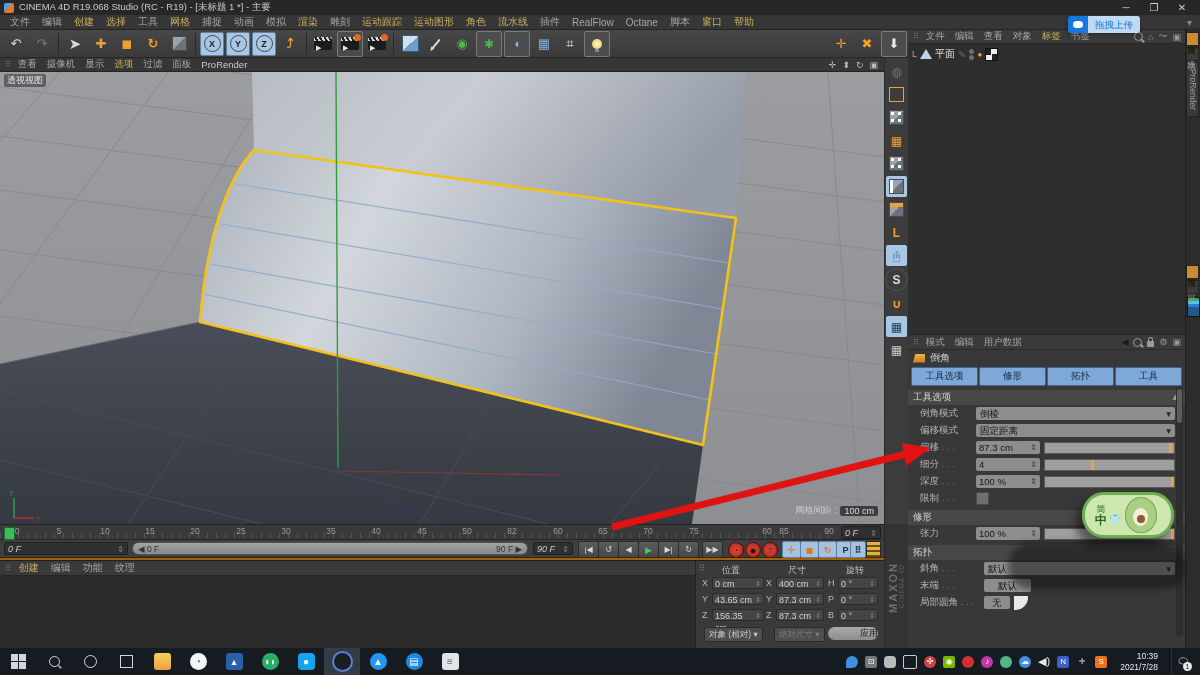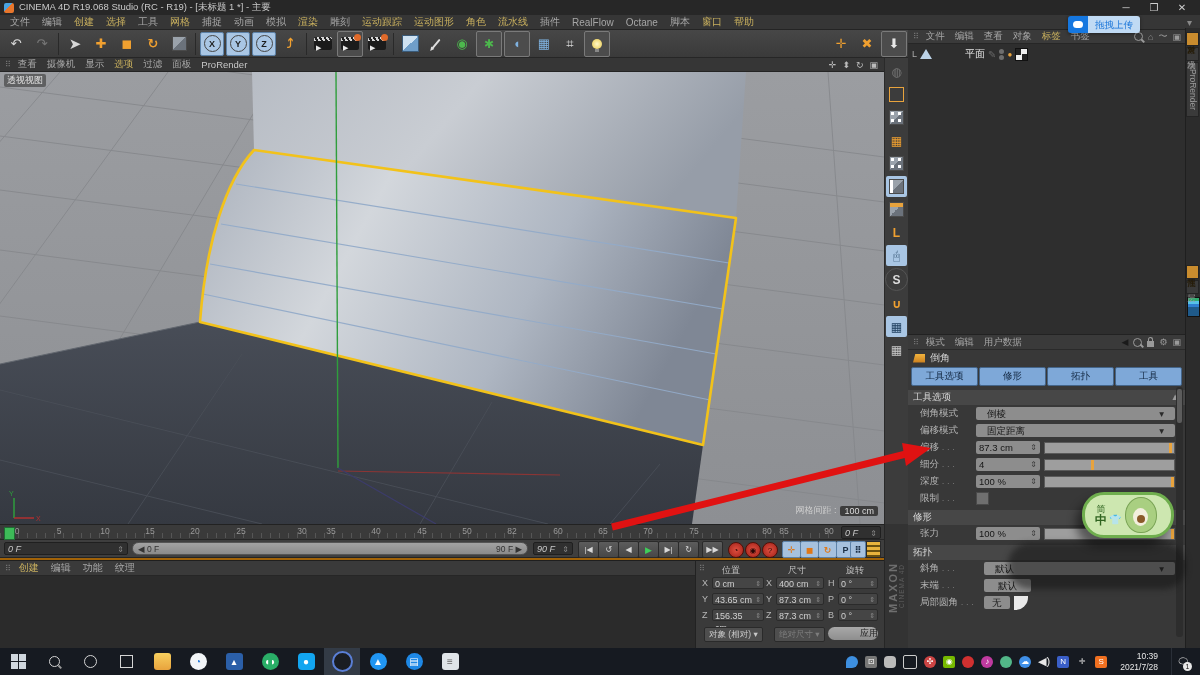--- a/index.html
+++ b/index.html
@@ -79,21 +79,21 @@
   #amtitle{display:flex;align-items:center;gap:5px;height:16px;padding-left:5px;color:#d5d5d5;}
   .bevelic{width:12px;height:9px;background:linear-gradient(180deg,#f2b33d,#c97e1e);clip-path:polygon(0 100%,20% 0,100% 0,100% 100%);}
   #amtabs{display:flex;gap:1px;padding:1px 3px;}
   .amtab{background:#7ea8d8;color:#122741;font-size:9.5px;padding:2px 0;text-align:center;flex:1;border:1px solid #44658a;border-radius:2px;}
   .sech{background:#474747;color:#d8d8d8;font-size:9.5px;padding:1px 5px;margin-top:3px;display:flex;}
   .sech .up{margin-left:auto;color:#999;}
   .arow{display:flex;align-items:center;height:17px;padding:0 10px 0 12px;gap:4px;}
   .alab{width:52px;color:#b5b5b5;font-size:9.5px;white-space:nowrap;flex-shrink:0;}
   .alab.dots::after{content:" . . .";color:#777;}
   .asel{flex:1;background:#8d8d8d;color:#161616;font-size:9.5px;height:13px;line-height:13px;
-        padding:0 11px;border-radius:2px;display:flex;}
+        padding:0 4px;border-radius:2px;display:flex;}
   .asel::after{content:"▾";margin-left:auto;color:#2a2a2a;}
   .afield{width:58px;background:#8d8d8d;color:#161616;font-size:9.5px;height:13px;line-height:13px;
           padding:0 3px;border-radius:2px;display:flex;flex-shrink:0;}
   .afield::after{content:"⇕";margin-left:auto;color:#3a3a3a;font-size:8px;}
   .atrack{flex:1;height:10px;background:#9e9e9e;border:1px solid #5a5a5a;position:relative;}
   .atick{position:absolute;top:0;bottom:0;width:3px;background:#e8a33d;}
   .acheck{width:11px;height:11px;background:#6f6f6f;border:1px solid #4a4a4a;}
   .abtn{background:#8d8d8d;color:#161616;font-size:9.5px;height:13px;line-height:13px;padding:0 14px;border-radius:2px;}
   #amscroll{position:absolute;right:2px;top:52px;width:7px;height:250px;background:#2d2d2d;border-radius:3px;}
   #amscroll .thumb{position:absolute;top:2px;left:1px;width:5px;height:34px;background:#5c5c5c;border-radius:2px;}
@@ -417,21 +417,21 @@
       <span class="mag"></span>
       <span>⌂</span>
       <span>〜</span>
       <span>▣</span>
     </span>
   </div>
   <div id="ombody" class="r">
     <div id="objrow">
       <span style="color:#aaa;font-size:9px;">L</span>
       <span class="planeic"></span>
-      <span style="color:#e4e4e4;margin-left:30px;">平面</span>
+      <span style="color:#e4e4e4;">平面</span>
       <span style="color:#666;">✎</span>
       <span class="vdots">
           <i></i>
           <i></i>
         </span>
       <span style="color:#e8a33d;font-size:8px;">●</span>
       <span class="checker"></span>
     </div>
   </div>
 
@@ -542,21 +542,21 @@
 
   <div id="ruler" class="r">
     <span id="rulerticks"></span>
     <span id="playhead"></span>
     <span class="tick" style="left:17px;">0</span>
     <span class="tick" style="left:59px;">5</span>
     <span class="tick" style="left:105px;">10</span>
     <span class="tick" style="left:150px;">15</span>
     <span class="tick" style="left:195px;">20</span>
     <span class="tick" style="left:241px;">25</span>
-    <span class="tick" style="left:302px;">30</span>
+    <span class="tick" style="left:286px;">30</span>
     <span class="tick" style="left:331px;">35</span>
     <span class="tick" style="left:376px;">40</span>
     <span class="tick" style="left:422px;">45</span>
     <span class="tick" style="left:467px;">50</span>
     <span class="tick" style="left:512px;">82</span>
     <span class="tick" style="left:558px;">60</span>
     <span class="tick" style="left:603px;">65</span>
     <span class="tick" style="left:648px;">70</span>
     <span class="tick" style="left:694px;">75</span>
     <span class="tick" style="left:767px;">80</span>

